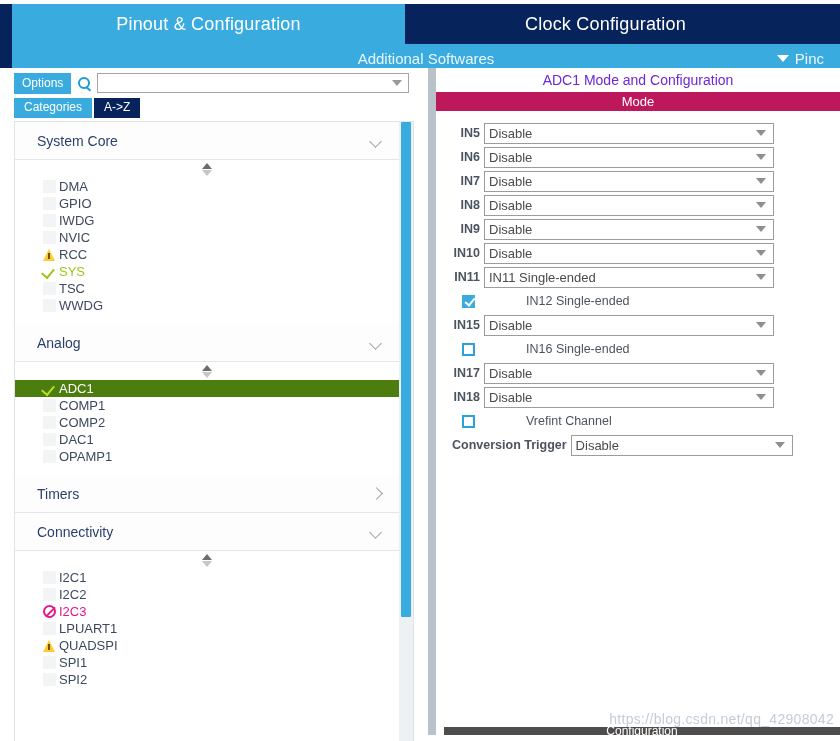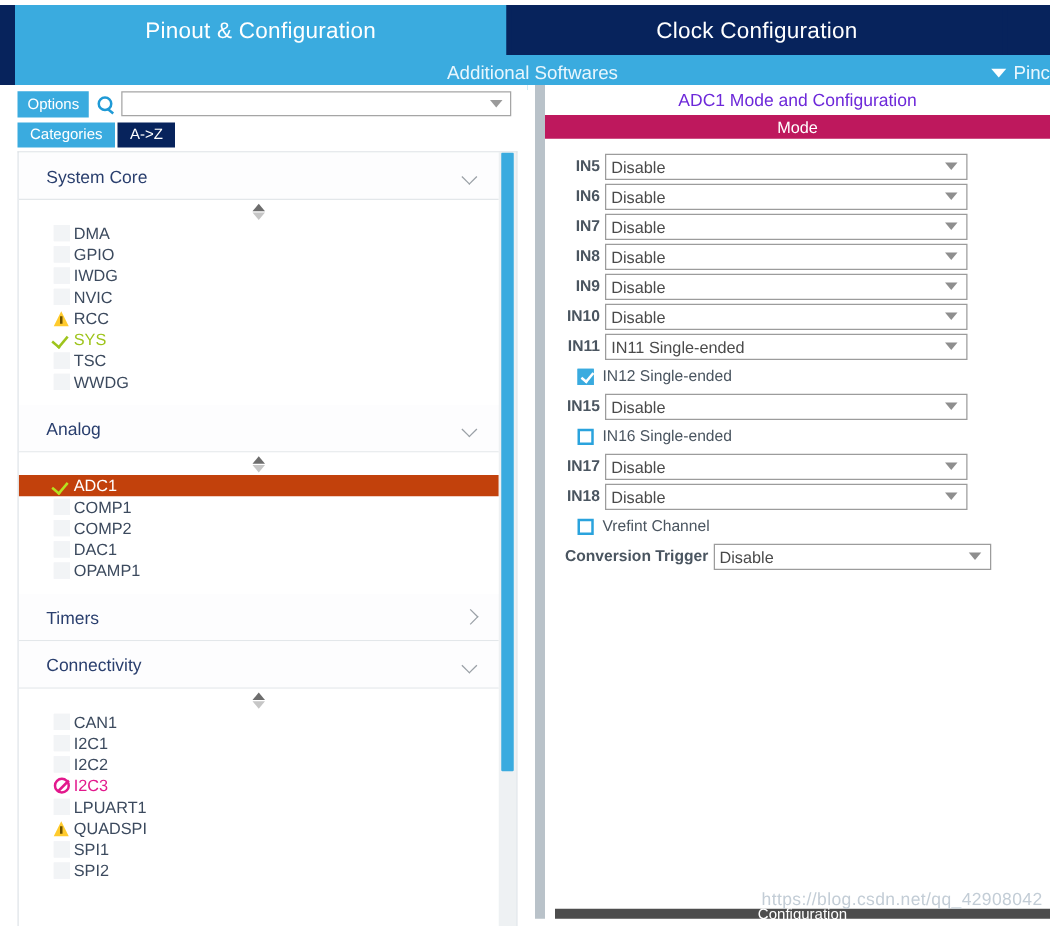--- a/index.html
+++ b/index.html
@@ -38,21 +38,21 @@
     position:absolute; left:12px; top:40px; width:828px; height:28px;
     background:#3aabdf;
   }
   .subbar .addsoft {
     position:absolute; left:0; right:0; top:0; height:28px;
     display:flex; align-items:center; justify-content:center;
     color:#e8f6fd; font-size:15px;
   }
   .subbar .pinout-group {
     position:absolute; right:0; top:0; height:28px;
-    display:flex; align-items:center; gap:6px; padding-right:0px;
+    display:flex; align-items:center; gap:6px; padding-right:16px;
     color:#eaf7fe; font-size:15px; white-space:nowrap;
   }
   .chev-down-white {
     width:0;height:0;border-left:6px solid transparent;border-right:6px solid transparent;
     border-top:7px solid #ffffff; display:inline-block;
   }
 
   
   .left-panel { position:absolute; left:0; top:68px; width:422px; bottom:0; background:#ffffff; }
 
@@ -136,21 +136,21 @@
   .sorter-col { display:flex; flex-direction:column; align-items:center; }
 
   .tree-item {
     height:17px; display:flex; align-items:center; padding-left:24px;
     font-size:13px; color:#3c4a5e;
   }
   .tree-item .st { width:20px; height:14px; display:flex; align-items:center; justify-content:center; flex:0 0 20px; }
   .tree-item .blank-box {
     width:11px; height:11px; background:#f2f4f6; border:1px solid #f2f4f6;
   }
-  .tree-item.selected { background:#c2410c; color:#ffffff; }
+  .tree-item.selected { background:#4d7c0f; color:#ffffff; }
   .tree-item.disabled .lbl { color:#b9bfc6; font-style:italic; }
   .tree-item.alert .lbl { color:#3c4a5e; }
   .tree-item.ok .lbl { color:#9ec41c; }
   .tree-item.selected.ok .lbl { color:#ffffff; }
   .tree-item.forbidden .lbl { color:#e2188c; }
 
   .ico-warn {
     width:13px; height:12px; position:relative; display:block;
   }
   .ico-warn::before {
@@ -223,21 +223,21 @@
   .w-trig{ width:222px; }
 
   .cbrow { display:flex; align-items:center; height:24px; padding-left:26px; gap:7px; }
   .cbox { width:13px; height:13px; box-sizing:border-box; position:relative; flex:0 0 13px; }
   .cbox.on  { background:#3aabdf; border:1px solid #3aabdf; }
   .cbox.off { background:#ffffff; border:2px solid #2aa3dd; }
   .cbox.on::after {
     content:""; position:absolute; left:3.5px; top:0.5px; width:4px; height:8px;
     border-right:2px solid #ffffff; border-bottom:2px solid #ffffff; transform:rotate(40deg);
   }
-  .cblabel { font-size:12.5px; color:#4a5560; }
+  .cblabel { font-size:12.5px; color:#4a5560;margin-left:44px; }
 
   .bottom-dark {
     position:absolute; left:8px; right:0; bottom:0; height:8px; background:#4d4d4d;
   }
   .bottom-dark-text {
     position:absolute; left:0; right:0; top:-2px; text-align:center;
     color:#ffffff; font-size:12px; line-height:12px;
   }
 
   .watermark {
@@ -409,26 +409,20 @@
           <div class="sorter">
             <span class="sorter-col">
                 <span class="up"></span>
                 <span class="dn"></span>
               </span>
           </div>
           <div class="tree-item">
             <span class="st">
                 <span class="blank-box"></span>
               </span>
-            <span class="lbl">CAN1</span>
-          </div>
-          <div class="tree-item">
-            <span class="st">
-                <span class="blank-box"></span>
-              </span>
             <span class="lbl">I2C1</span>
           </div>
           <div class="tree-item">
             <span class="st">
                 <span class="blank-box"></span>
               </span>
             <span class="lbl">I2C2</span>
           </div>
           <div class="tree-item forbidden">
             <span class="st">

